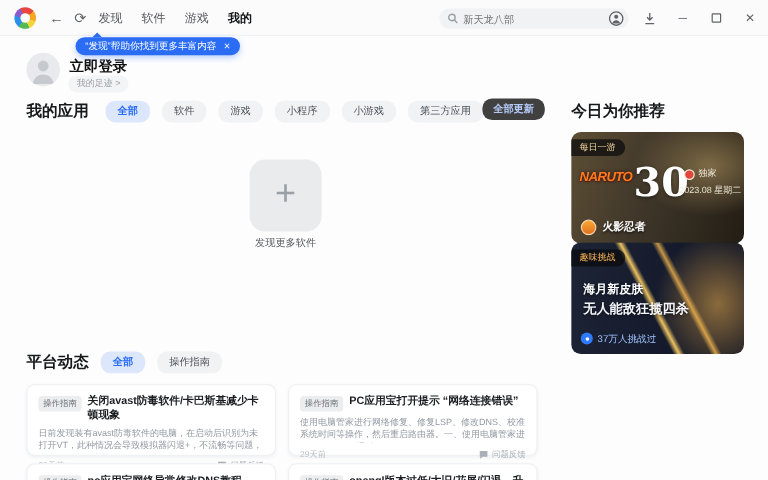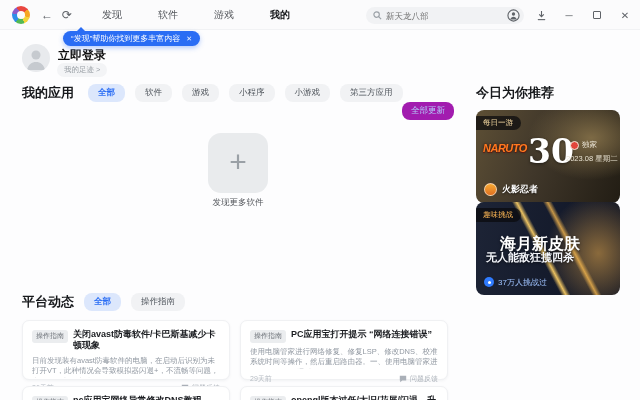--- a/index.html
+++ b/index.html
@@ -9,21 +9,21 @@
 
   
   .titlebar { position:absolute; top:0; left:0; width:640px; height:30px; background:#fbfbfc; border-bottom:1px solid #f1f2f4; display:flex; align-items:center; }
   .logo { position:absolute; left:12px; top:6px; width:18px; height:18px; border-radius:50%;
           background:conic-gradient(#e9463f 0 14%, #f6a623 14% 30%, #f3d43a 30% 44%, #53b955 44% 60%, #2e8fe8 60% 78%, #8b5cc9 78% 92%, #e9463f 92% 100%); }
   .logo::after { content:""; position:absolute; left:5px; top:5px; width:8px; height:8px; background:#fbfbfc; border-radius:50%; }
   .nav-glyph { color:#5f6368; font-size:12px; width:18px; text-align:center; cursor:default; }
   .back { position:absolute; left:38px; top:8px; }
   .refresh { position:absolute; left:58px; top:8px; }
   .nav-tabs { position:absolute; left:82px; top:0; height:30px; display:flex; align-items:center; gap:16px; }
-  .nav-tab { font-size:10px; color:#55585d; cursor:pointer;margin-left:20px; }
+  .nav-tab { font-size:10px; color:#55585d; cursor:pointer; }
   .nav-tab.active { color:#121417; font-weight:bold; }
   .search { position:absolute; left:366px; top:7px; width:158px; height:17px; background:#f1f2f4; border-radius:9px; display:flex; align-items:center; padding:0 7px; gap:4px; }
   .search input { border:none; outline:none; background:transparent; font-size:8.5px; color:#9aa0a6; width:120px; font-family:inherit; }
   .tb-icons { position:absolute; right:8px; top:0; height:30px; display:flex; align-items:center; gap:14px; }
   .tb-icon { width:14px; height:14px; display:flex; align-items:center; justify-content:center; color:#5f6368; font-size:10px; cursor:pointer; }
   .maxbox { width:8px; height:8px; border:1px solid #5f6368; border-radius:1px; }
 
   
   .tooltip { position:absolute; left:63px; top:31px; background:#2a6df4; color:#fff; font-size:8px; height:15px; border-radius:8px; display:flex; align-items:center; gap:6px; padding:0 8px; box-shadow:0 2px 5px rgba(42,109,244,.35); z-index:5; }
   .tooltip::before { content:""; position:absolute; top:-4px; left:14px; border-left:4px solid transparent; border-right:4px solid transparent; border-bottom:4px solid #2a6df4; }
@@ -34,21 +34,21 @@
   .avatar svg { display:block; margin:4px auto 0; }
   .login { position:absolute; left:58px; top:47px; font-size:12px; font-weight:bold; color:#111; cursor:pointer; }
   .footprint { position:absolute; left:57px; top:63px; font-size:7.5px; color:#9aa0a6; background:#f3f4f6; border-radius:7px; padding:2px 7px; cursor:pointer; }
 
   
   .h-sec { font-size:13px; font-weight:bold; color:#17191c; }
   .pill { font-size:8.5px; color:#4b5158; background:#f1f2f4; border-radius:8px; padding:3px 10px; cursor:pointer; white-space:nowrap; }
   .pill.active { background:#dce7fc; color:#2a6df4; font-weight:bold; }
   .myapps-head { position:absolute; left:22px; top:84px; display:flex; align-items:center; gap:10px; width:438px; }
   .myapps-head .h-sec { margin-right:4px; }
-  .update-all { position:absolute; right:186px; top:102px; font-size:8.5px; color:#b3c9f6; background:#a21caf; border-radius:8px; padding:3px 9px; cursor:pointer; }
+  .update-all { position:absolute; right:186px; top:82px; font-size:8.5px; color:#b3c9f6; background:#404040; border-radius:8px; padding:3px 9px; cursor:pointer;font-weight:bold; }
 
   .plus-tile { position:absolute; left:208px; top:133px; width:60px; height:60px; border-radius:13px; background:#e9ebed; display:flex; align-items:center; justify-content:center; cursor:pointer; }
   .plus-tile span { font-size:30px; color:#9aa0a6; font-weight:300; line-height:1; margin-top:-3px; }
   .plus-label { position:absolute; left:178px; top:197px; width:120px; text-align:center; font-size:8.5px; color:#55585d; }
 
   
   .rec-head { position:absolute; left:476px; top:84px; }
   .rec-card { position:absolute; left:476px; width:144px; height:93px; border-radius:8px; overflow:hidden; cursor:pointer; }
   .rec-card.daily { top:110px; background:radial-gradient(90px 60px at 80% 30%, #7d6a45 0%, rgba(0,0,0,0) 70%), linear-gradient(110deg,#5d4f35 0%,#40372a 45%,#221d14 100%); }
   .rec-card.chal { top:202px; background:
@@ -61,21 +61,21 @@
   .rec-badge.orange { color:#ffb855; }
   .naruto-logo { position:absolute; left:7px; top:32px; font-size:11px; font-weight:bold; font-style:italic; color:#ff7a1f; text-shadow:0 1px 0 #5c1a12, 0 0 3px #2c0d08; letter-spacing:-0.5px; }
   .day-num { position:absolute; left:52px; top:22px; font-family:"DejaVu Serif","Liberation Serif",serif; font-size:33px; font-weight:bold; color:#fff; text-shadow:0 1px 3px rgba(0,0,0,.5); }
   .day-tag { position:absolute; left:94px; top:30px; display:flex; align-items:center; gap:3px; }
   .day-tag .dot { width:9px; height:9px; border-radius:50%; background:#e2453a; border:1px solid #f0e9da; }
   .day-tag span { font-size:7.5px; color:#efe9db; }
   .day-date { position:absolute; left:90px; top:44px; font-size:7.5px; color:#e8e2d2; }
   .game-row { position:absolute; left:8px; bottom:7px; display:flex; align-items:center; gap:5px; }
   .fox { width:13px; height:13px; border-radius:50%; background:linear-gradient(#f7a934,#e0701f); border:1px solid rgba(255,255,255,.6); }
   .game-row b { font-size:9px; color:#fff; text-shadow:0 1px 2px rgba(0,0,0,.6); }
-  .chal-line1 { position:absolute; left:24px; top:32px; font-size:16px; font-weight:bold; color:#fff; text-shadow:0 1px 3px rgba(0,0,0,.6); }
+  .chal-line1 { position:absolute; left:10px; top:32px; font-size:10px; font-weight:bold; color:#fff; text-shadow:0 1px 3px rgba(0,0,0,.6); }
   .chal-line2 { position:absolute; left:10px; top:48px; font-size:11px; font-weight:bold; color:#f4f6fb; text-shadow:0 1px 3px rgba(0,0,0,.6); }
   .chal-stat { position:absolute; left:8px; bottom:7px; display:flex; gap:4px; }
   .chal-stat .bdot { width:10px; height:10px; border-radius:50%; background:#2f7bff; display:flex; align-items:center; justify-content:center; }
   .chal-stat .bdot::after { content:""; width:3px; height:3px; background:#fff; border-radius:50%; }
   .chal-stat span { font-size:8px; color:#9fc3ff; }
 
   
   .news-head { position:absolute; left:22px; top:293px; display:flex; align-items:center; gap:10px; }
   .news-card { position:absolute; width:208px; background:#fff; border:1px solid #f0f1f3; border-radius:7px; box-shadow:0 1px 3px rgba(20,30,50,.05); padding:8px 9px 6px; cursor:pointer; }
   .nc-title { display:flex; align-items:flex-start; gap:5px; }

